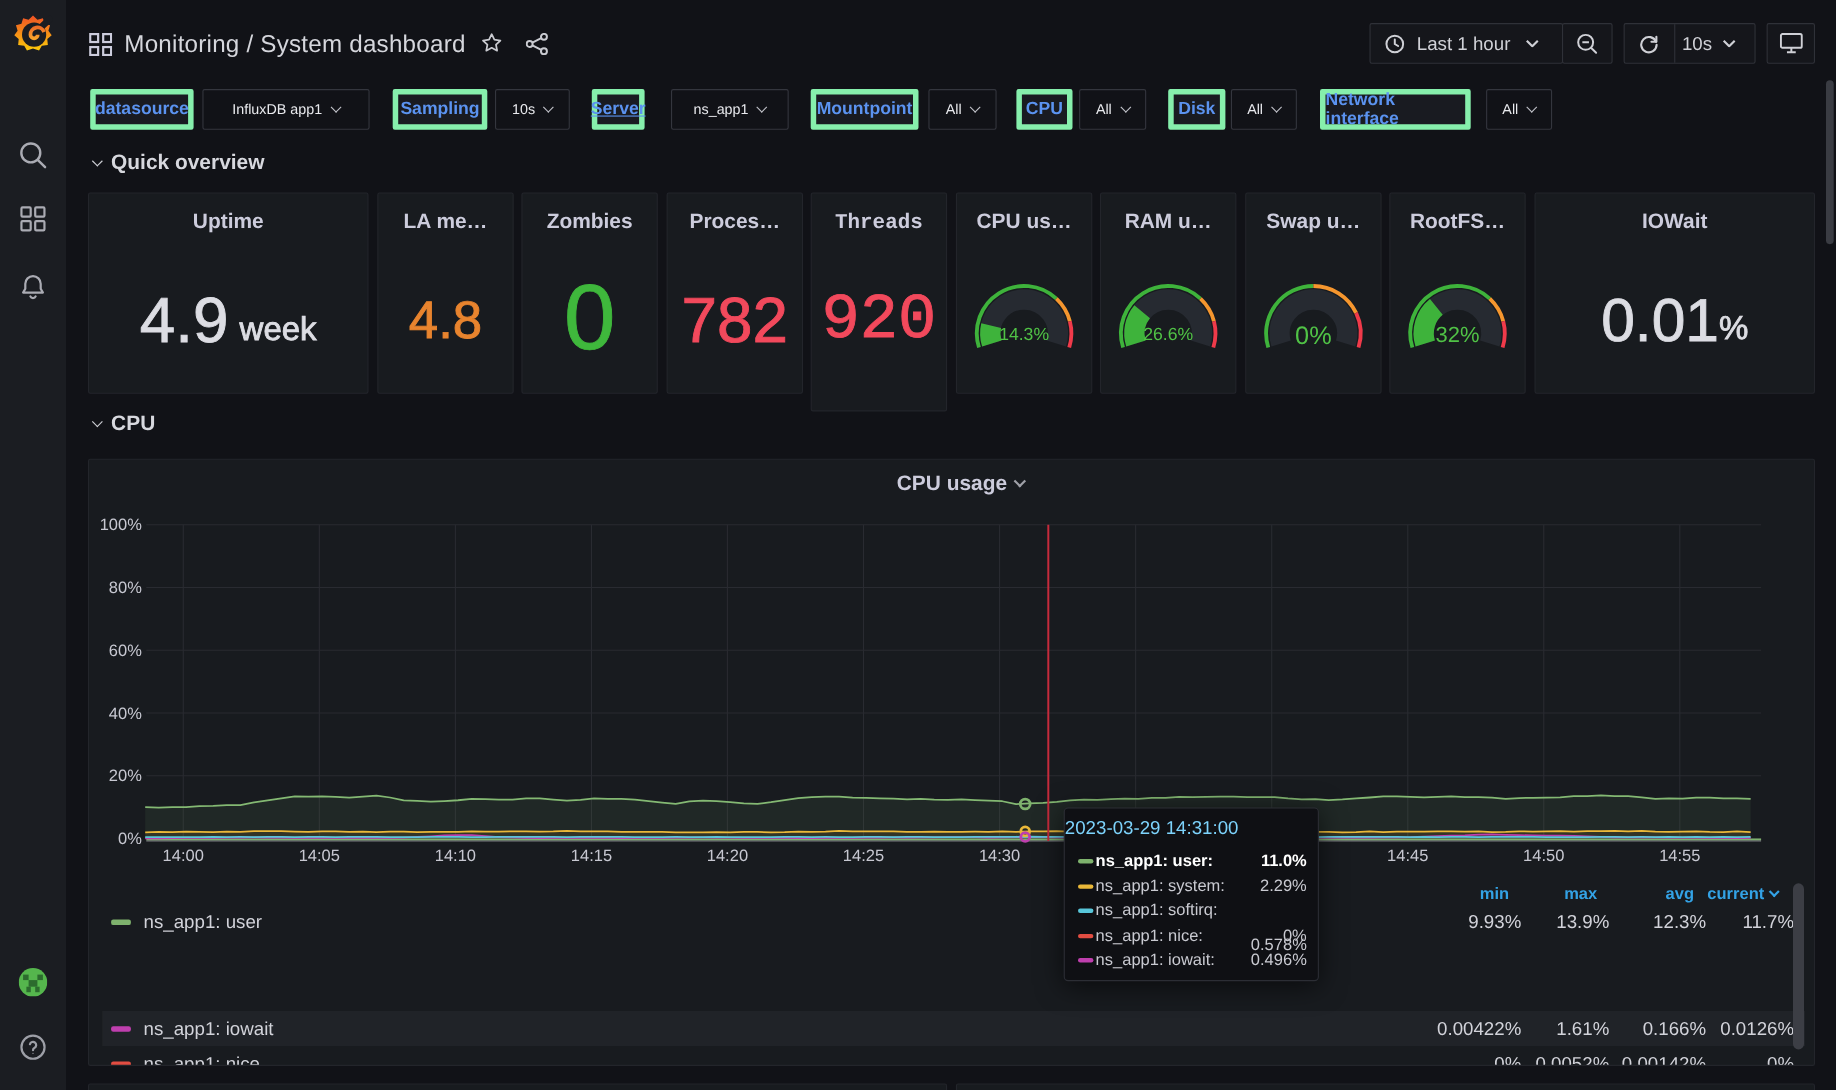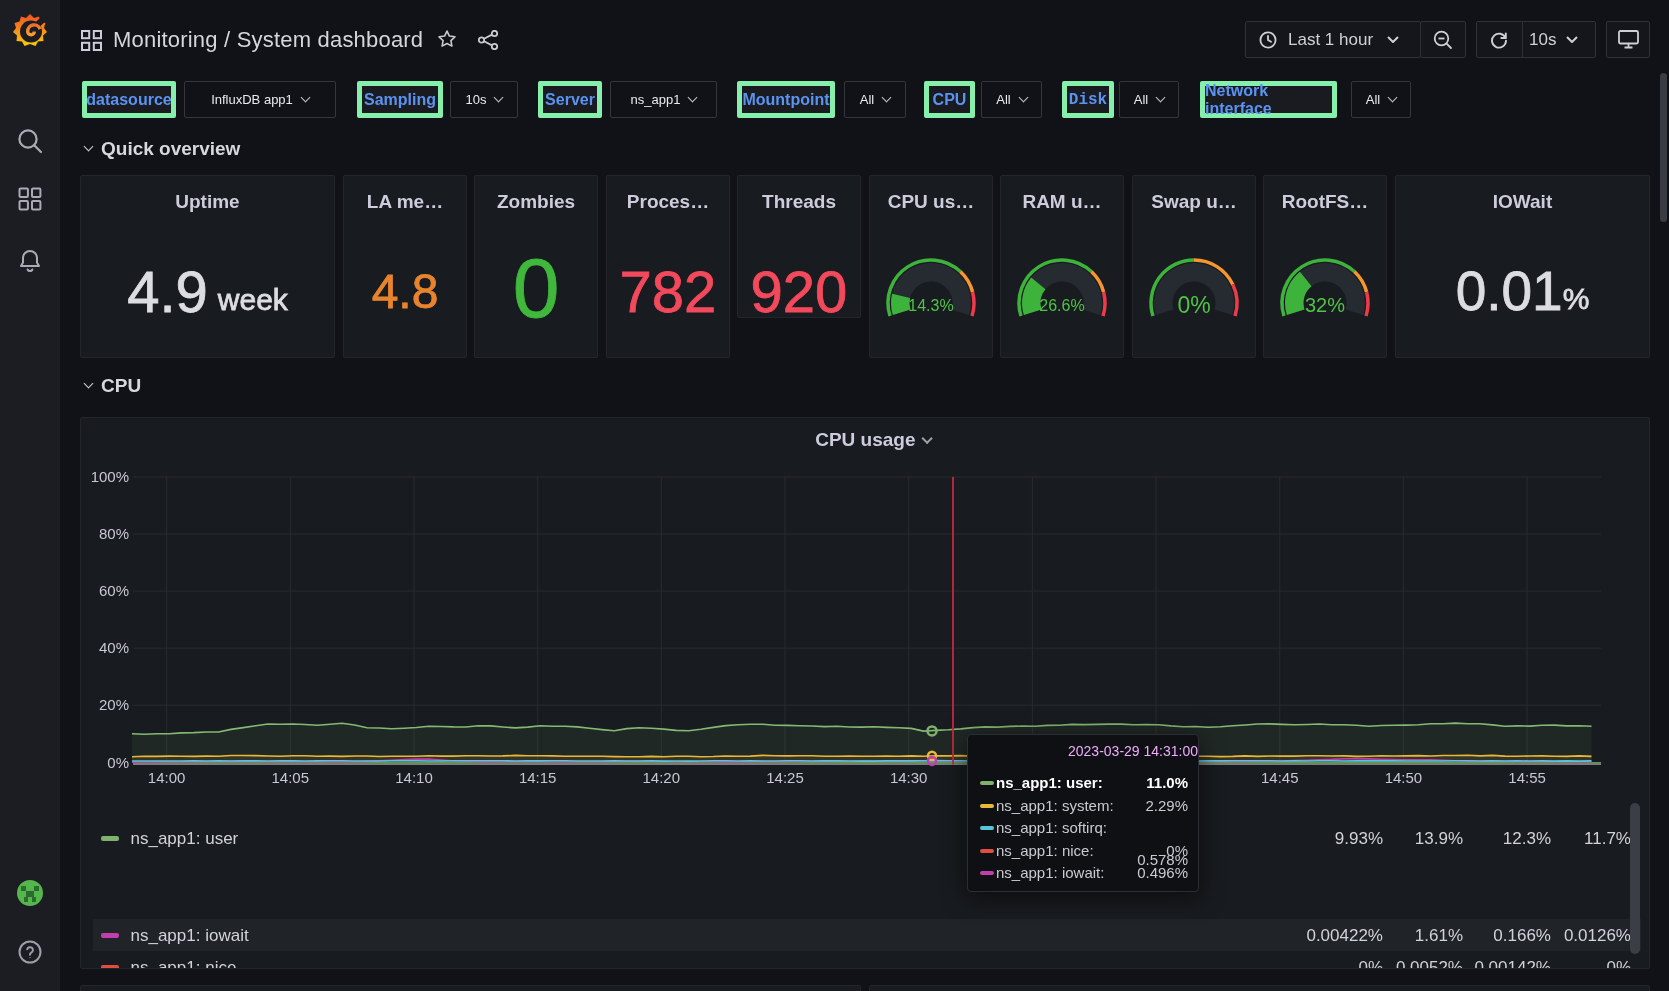--- a/index.html
+++ b/index.html
@@ -115,27 +115,27 @@
         <rect x="1" y="1" width="19" height="12.5" rx="1.5"></rect>
           <path d="M10.5 13.5 V16.5 M6.5 17.5 h8"></path>
       </svg>
     </div>
   </div>
   <div id="vars">
     <div class="lbox" style="left:82px; width:94px;">datasource</div>
     <div class="vbox" style="left:184px; width:152px;">InfluxDB app1<span class="vc"></span></div>
     <div class="lbox" style="left:357px; width:86px;">Sampling</div>
     <div class="vbox" style="left:450px; width:68px;">10s<span class="vc"></span></div>
-    <div class="lbox" style="left:538px; width:64px;">Server</div>
+    <div class="lbox" style="left:538px; width:48px;text-decoration:underline;">Server</div>
     <div class="vbox" style="left:610px; width:107px;">ns_app1<span class="vc"></span></div>
     <div class="lbox" style="left:737px; width:98px;">Mountpoint</div>
     <div class="vbox" style="left:844px; width:62px;">All<span class="vc"></span></div>
     <div class="lbox" style="left:924px; width:51px;">CPU</div>
     <div class="vbox" style="left:981px; width:61px;">All<span class="vc"></span></div>
-    <div class="lbox" style="left:1062px; width:52px;font-family:Liberation Mono, monospace;">Disk</div>
+    <div class="lbox" style="left:1062px; width:52px;">Disk</div>
     <div class="vbox" style="left:1119px; width:60px;">All<span class="vc"></span></div>
     <div class="lbox" style="left:1200px; width:137px;">Network interface</div>
     <div class="vbox" style="left:1351px; width:60px;">All<span class="vc"></span></div>
   </div>
   <div id="row1">
     <span class="shead" style="left:85px; top:143px;"></span>
     <div class="sechead" style="left:101px; top:138px;">Quick overview</div>
 
     <div class="panel" style="left:80px; top:175px; width:255px; height:183px;">
       <div class="ptitle" style="top:15px;">Uptime</div>
@@ -149,21 +149,21 @@
       <div class="statval" style="top:60px; height:110px; display:flex; align-items:center; justify-content:center; color:#e8842e; font-size:48px;">4.8</div>
     </div>
     <div class="panel" style="left:474px; top:175px; width:124px; height:183px;">
       <div class="ptitle" style="top:15px;">Zombies</div>
       <div class="statval" style="top:55px; height:115px; display:flex; align-items:center; justify-content:center; color:#3fb83c; font-size:84px;">0</div>
     </div>
     <div class="panel" style="left:606px; top:175px; width:124px; height:183px;">
       <div class="ptitle" style="top:15px;">Proces…</div>
       <div class="statval" style="top:60px; height:110px; display:flex; align-items:center; justify-content:center; color:#f2495c; font-size:58px;">782</div>
     </div>
-    <div class="panel" style="left:737px; top:175px; width:124px; height:143px;">
+    <div class="panel" style="left:737px; top:175px; width:124px; height:199px;font-family:Liberation Mono, monospace;">
       <div class="ptitle" style="top:15px;">Threads</div>
       <div class="statval" style="top:60px; height:110px; display:flex; align-items:center; justify-content:center; color:#f2495c; font-size:58px;">920</div>
     </div>
     <div class="panel" style="left:869px; top:175px; width:124px; height:183px;">
       <div class="ptitle" style="top:15px;">CPU us…</div>
       <svg class="abs" style="left:-1px; top:59px;" width="124" height="124" viewBox="0 0 124 124">
           <path d="M32.67 77.25 A30.75 30.75 0 1 1 91.33 77.25" fill="none" stroke="#262a31" stroke-width="18.5"></path>
           <path d="M32.67 77.25 A30.75 30.75 0 0 1 32.07 60.95" fill="none" stroke="#3eb33b" stroke-width="18.5"></path>
           <path d="M20.99 80.93 A43 43 0 0 1 91.33 36.55" fill="none" stroke="#3eb33b" stroke-width="3.5"></path>
           <path d="M91.33 36.55 A43 43 0 0 1 103.58 57.05" fill="none" stroke="#f5962e" stroke-width="3.5"></path>
@@ -265,20 +265,26 @@
   <line x1="52" y1="345.0" x2="1520" y2="345.0" stroke="#7eb26d" stroke-width="1.6"></line>
   <polyline points="51.0,344.1 63.3,344.1 75.7,343.9 88.1,343.7 100.4,343.8 112.8,343.6 125.2,343.5 137.5,343.5 149.9,343.3 162.3,343.4 174.7,343.4 187.0,343.8 199.4,343.6 211.8,343.8 224.1,343.7 236.5,343.7 248.9,343.7 261.2,343.7 273.6,343.8 286.0,343.4 298.3,342.9 310.7,342.3 323.1,341.5 335.4,341.1 347.8,341.1 360.2,342.1 372.5,343.0 384.9,343.2 397.3,343.6 409.7,343.9 422.0,343.8 434.4,343.6 446.8,343.7 459.1,343.7 471.5,343.8 483.9,343.9 496.2,343.7 508.6,343.8 521.0,343.6 533.3,343.5 545.7,343.4 558.1,343.3 570.4,343.4 582.8,343.5 595.2,343.7 607.6,343.7 619.9,343.7 632.3,343.8 644.7,343.9 657.0,343.9 669.4,343.7 681.8,343.6 694.1,343.7 706.5,343.5 718.9,343.4 731.2,343.3 743.6,343.4 756.0,343.3 768.3,343.3 780.7,343.1 793.1,343.1 805.4,343.1 817.8,343.4 830.2,343.3 842.6,343.0 854.9,343.0 867.3,343.0 879.7,343.3 892.0,343.5 904.4,343.5 916.8,343.8 929.1,343.6 941.5,343.6 953.9,343.9 966.2,343.9 978.6,344.0 991.0,343.6 1003.3,343.7 1015.7,343.7 1028.1,343.6 1040.4,343.3 1052.8,343.3 1065.2,343.3 1077.6,343.3 1089.9,343.3 1102.3,343.5 1114.7,343.4 1127.0,343.4 1139.4,343.5 1151.8,343.4 1164.1,343.4 1176.5,343.3 1188.9,343.3 1201.2,343.1 1213.6,342.6 1226.0,342.2 1238.3,341.7 1250.7,341.4 1263.1,340.8 1275.4,340.6 1287.8,340.9 1300.2,341.2 1312.6,341.5 1324.9,341.7 1337.3,341.7 1349.7,341.9 1362.0,342.3 1374.4,342.7 1386.8,343.2 1399.1,343.2 1411.5,343.2 1423.9,343.2 1436.2,343.5 1448.6,343.5 1461.0,343.5 1473.3,343.6 1485.7,343.8 1498.1,343.9 1510.5,343.8" fill="none" stroke="#bf3fae" stroke-width="1.6" stroke-linejoin="round"></polyline>
   <polyline points="51.0,343.0 63.3,343.0 75.7,343.0 88.1,343.0 100.4,343.0 112.8,342.8 125.2,343.0 137.5,342.9 149.9,343.0 162.3,342.9 174.7,342.9 187.0,343.0 199.4,342.9 211.8,342.8 224.1,343.0 236.5,342.9 248.9,342.7 261.2,342.8 273.6,343.0 286.0,343.0 298.3,343.0 310.7,342.8 323.1,342.8 335.4,342.8 347.8,343.0 360.2,343.0 372.5,342.8 384.9,342.8 397.3,342.8 409.7,342.7 422.0,342.8 434.4,343.0 446.8,342.7 459.1,342.9 471.5,342.8 483.9,342.7 496.2,343.0 508.6,343.0 521.0,343.0 533.3,342.9 545.7,343.0 558.1,343.0 570.4,342.9 582.8,343.1 595.2,343.0 607.6,343.1 619.9,343.0 632.3,342.8 644.7,342.8 657.0,343.0 669.4,342.9 681.8,343.0 694.1,343.0 706.5,342.8 718.9,342.8 731.2,343.0 743.6,342.8 756.0,342.9 768.3,343.0 780.7,343.1 793.1,343.1 805.4,342.9 817.8,342.9 830.2,342.9 842.6,342.7 854.9,342.6 867.3,342.8 879.7,342.8 892.0,342.8 904.4,342.7 916.8,342.7 929.1,342.7 941.5,342.7 953.9,343.0 966.2,342.9 978.6,343.0 991.0,342.8 1003.3,342.7 1015.7,342.9 1028.1,342.8 1040.4,342.9 1052.8,342.7 1065.2,342.7 1077.6,342.7 1089.9,342.7 1102.3,342.7 1114.7,343.0 1127.0,342.8 1139.4,342.9 1151.8,342.8 1164.1,342.8 1176.5,342.8 1188.9,342.8 1201.2,343.0 1213.6,342.8 1226.0,343.0 1238.3,342.8 1250.7,342.8 1263.1,343.0 1275.4,342.8 1287.8,342.9 1300.2,342.9 1312.6,342.8 1324.9,343.0 1337.3,343.0 1349.7,343.0 1362.0,343.0 1374.4,342.8 1386.8,342.8 1399.1,343.0 1411.5,342.9 1423.9,343.0 1436.2,342.8 1448.6,343.0 1461.0,342.9 1473.3,343.1 1485.7,342.9 1498.1,343.1 1510.5,342.9" fill="none" stroke="#58c6da" stroke-width="1.6" stroke-linejoin="round"></polyline>
   <polyline points="51.0,338.8 63.3,338.3 75.7,338.4 88.1,338.1 100.4,338.2 112.8,338.4 125.2,338.1 137.5,338.2 149.9,337.5 162.3,337.5 174.7,337.6 187.0,338.0 199.4,338.2 211.8,337.7 224.1,337.7 236.5,338.3 248.9,338.1 261.2,338.4 273.6,338.0 286.0,338.0 298.3,338.5 310.7,338.3 323.1,338.2 335.4,338.3 347.8,337.8 360.2,338.1 372.5,338.1 384.9,337.8 397.3,337.7 409.7,338.0 422.0,337.9 434.4,337.4 446.8,337.7 459.1,337.8 471.5,337.9 483.9,338.3 496.2,338.3 508.6,338.3 521.0,338.3 533.3,338.6 545.7,338.7 558.1,338.8 570.4,338.4 582.8,338.7 595.2,338.3 607.6,338.3 619.9,338.7 632.3,338.5 644.7,338.0 657.0,338.2 669.4,338.1 681.8,337.4 694.1,337.7 706.5,337.9 718.9,337.7 731.2,337.7 743.6,338.2 756.0,338.3 768.3,338.1 780.7,338.2 793.1,338.2 805.4,338.1 817.8,338.2 830.2,337.9 842.6,338.3 854.9,337.8 867.3,337.9 879.7,337.6 892.0,338.1 904.4,338.2 916.8,338.0 929.1,338.1 941.5,338.1 953.9,338.1 966.2,337.6 978.6,337.9 991.0,337.5 1003.3,337.7 1015.7,338.1 1028.1,337.4 1040.4,337.6 1052.8,337.5 1065.2,337.6 1077.6,337.7 1089.9,338.2 1102.3,338.0 1114.7,338.3 1127.0,338.2 1139.4,338.6 1151.8,338.4 1164.1,337.9 1176.5,338.4 1188.9,338.0 1201.2,338.1 1213.6,338.1 1226.0,337.7 1238.3,337.7 1250.7,338.0 1263.1,337.9 1275.4,338.4 1287.8,338.3 1300.2,337.8 1312.6,338.0 1324.9,337.9 1337.3,337.6 1349.7,338.0 1362.0,337.5 1374.4,337.5 1386.8,337.3 1399.1,337.9 1411.5,337.4 1423.9,338.1 1436.2,338.2 1448.6,338.0 1461.0,337.9 1473.3,338.3 1485.7,338.4 1498.1,337.9 1510.5,338.4" fill="none" stroke="#eab839" stroke-width="1.6" stroke-linejoin="round"></polyline>
   <polyline points="51.0,315.8 63.3,316.2 75.7,315.8 88.1,315.7 100.4,314.9 112.8,314.6 125.2,314.0 137.5,314.0 149.9,311.4 162.3,309.6 174.7,307.7 187.0,306.0 199.4,306.2 211.8,306.0 224.1,306.5 236.5,307.2 248.9,306.2 261.2,305.2 273.6,307.0 286.0,309.7 298.3,310.0 310.7,310.8 323.1,310.2 335.4,309.5 347.8,308.2 360.2,308.5 372.5,308.9 384.9,309.0 397.3,307.8 409.7,307.9 422.0,309.0 434.4,309.9 446.8,309.1 459.1,307.8 471.5,308.3 483.9,308.2 496.2,308.9 508.6,310.3 521.0,311.6 533.3,312.7 545.7,310.6 558.1,309.8 570.4,310.3 582.8,311.1 595.2,312.4 607.6,312.8 619.9,311.3 632.3,309.4 644.7,307.6 657.0,306.7 669.4,306.3 681.8,306.3 694.1,307.2 706.5,307.4 718.9,307.8 731.2,308.0 743.6,308.6 756.0,308.2 768.3,309.0 780.7,309.1 793.1,308.8 805.4,309.4 817.8,309.8 830.2,310.4 842.6,313.1 854.9,312.4 867.3,311.8 879.7,310.9 892.0,309.6 904.4,308.9 916.8,309.1 929.1,308.4 941.5,308.0 953.9,308.2 966.2,307.4 978.6,307.3 991.0,306.4 1003.3,306.6 1015.7,306.4 1028.1,306.1 1040.4,306.1 1052.8,306.7 1065.2,306.6 1077.6,306.7 1089.9,307.9 1102.3,308.8 1114.7,308.5 1127.0,309.3 1139.4,308.7 1151.8,307.8 1164.1,307.0 1176.5,306.0 1188.9,305.9 1201.2,306.4 1213.6,306.8 1226.0,306.5 1238.3,306.0 1250.7,306.7 1263.1,306.7 1275.4,307.2 1287.8,308.2 1300.2,307.5 1312.6,307.3 1324.9,307.1 1337.3,306.8 1349.7,305.8 1362.0,305.8 1374.4,305.1 1386.8,305.7 1399.1,305.8 1411.5,306.9 1423.9,308.3 1436.2,307.9 1448.6,308.1 1461.0,307.2 1473.3,307.1 1485.7,307.9 1498.1,307.7 1510.5,308.2" fill="none" stroke="#84b973" stroke-width="1.6" stroke-linejoin="round"></polyline>
   <line x1="872" y1="59" x2="872" y2="346.5" stroke="#c62b3c" stroke-width="1.8"></line>
   <circle cx="851" cy="312.9" r="4.5" fill="none" stroke="#7eb26d" stroke-width="2.5"></circle>
   <circle cx="851" cy="337.8" r="4" fill="none" stroke="#eab839" stroke-width="2.5"></circle>
   <circle cx="851" cy="342.9" r="4" fill="none" stroke="#bf3fae" stroke-width="2.5"></circle>
   </svg>
+  <div class="abs" style="left:0; top:386px; width:1570px; height:17px; font-size:15px; font-weight:700; color:#33a2e5;">
+  <span class="abs" style="right:279px; top:0;">min</span>
+  <span class="abs" style="right:199px; top:0;">max</span>
+  <span class="abs" style="right:111px; top:0;">avg</span>
+  <span class="abs" style="right:36px; top:0;">current <span style="display:inline-block;width:7px;height:7px;border-right:2px solid #33a2e5;border-bottom:2px solid #33a2e5;transform:rotate(45deg) translate(-1px,-3px);"></span></span>
+  </div>
   <div class="abs" style="left:12px; top:404px; width:1548px; height:32px;  font-size:17px; color:#d2d3da;">
   <span class="abs" style="left:8px; top:14px; width:18px; height:4.5px; border-radius:2px; background:#7eb26d;"></span>
   <span class="abs" style="left:37.5px; top:7px;">ns_app1: user</span>
   <span class="abs" style="right:258px; top:7px;">9.93%</span>
   <span class="abs" style="right:178px; top:7px;">13.9%</span>
   <span class="abs" style="right:90px; top:7px;">12.3%</span>
   <span class="abs" style="right:10px; top:7px;">11.7%</span>
   </div>
   <div class="abs" style="left:12px; top:501px; width:1548px; height:32px; background:rgba(204,204,220,0.05); font-size:17px; color:#d2d3da;">
   <span class="abs" style="left:8px; top:14px; width:18px; height:4.5px; border-radius:2px; background:#bf3fae;"></span>
@@ -291,21 +297,21 @@
   <div class="abs" style="left:12px; top:533px; width:1548px; height:32px;  font-size:17px; color:#d2d3da;">
   <span class="abs" style="left:8px; top:14px; width:18px; height:4.5px; border-radius:2px; background:#e24d42;"></span>
   <span class="abs" style="left:37.5px; top:7px;">ns_app1: nice</span>
   <span class="abs" style="right:258px; top:7px;">0%</span>
   <span class="abs" style="right:178px; top:7px;">0.0052%</span>
   <span class="abs" style="right:90px; top:7px;">0.00142%</span>
   <span class="abs" style="right:10px; top:7px;">0%</span>
   </div>
   <div class="abs" style="left:1549px; top:385px; width:10px; height:151px; background:#3c3e45; border-radius:5px;"></div>
   <div class="abs" style="left:886px; top:316px; width:232px; height:158px; background:#0f1014; border:1px solid #2c2e35; border-radius:4px; box-shadow:0 4px 24px rgba(0,0,0,0.6); font-size:15px; color:#c9cad1;">
-  <div style="text-align:right; margin-top:8px; font-size:14px; color:#f0abfc;">2023-03-29 14:31:00</div>
+  <div style="text-align:left; margin-top:8px; font-size:17px; color:#7dd3fc;">2023-03-29 14:31:00</div>
   <div class="abs" style="left:0; top:38px; width:232px; height:22px; font-weight:700; color:#fff;">
   <span class="abs" style="left:12px; top:8px; width:14px; height:4px; border-radius:2px; background:#7eb26d;"></span>
   <span class="abs" style="left:28px; top:1px;">ns_app1: user:</span>
   <span class="abs" style="right:12px; top:1px;">11.0%</span>
   </div>
   <div class="abs" style="left:0; top:60.5px; width:232px; height:22px; ">
   <span class="abs" style="left:12px; top:8px; width:14px; height:4px; border-radius:2px; background:#eab839;"></span>
   <span class="abs" style="left:28px; top:1px;">ns_app1: system:</span>
   <span class="abs" style="right:12px; top:1px;">2.29%</span>
   </div>

